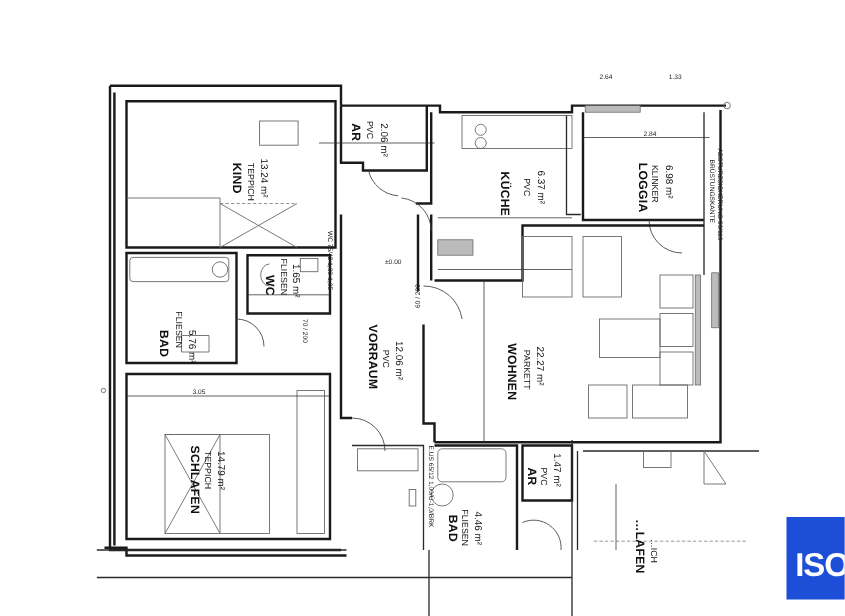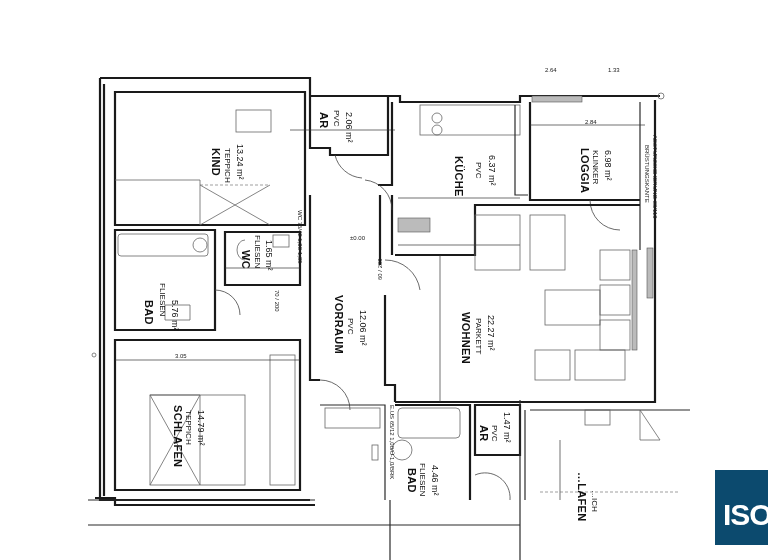--- a/index.html
+++ b/index.html
@@ -10,21 +10,21 @@
   .dim { stroke:#333; stroke-width:0.7; fill:none; }
   .furn { fill:none; stroke:#666; stroke-width:0.8; }
   .dash { fill:none; stroke:#777; stroke-width:0.7; stroke-dasharray:3 2; }
   .door { fill:none; stroke:#444; stroke-width:0.8; }
   .lbl { font-family:"Liberation Sans", sans-serif; fill:#111; }
   .room-name { font-size:11px; font-weight:bold; letter-spacing:0.3px; }
   .room-sub { font-size:8px; }
   .room-area { font-size:9px; }
   .dimtxt { font-size:6px; fill:#222; }
   .hatch { fill:#bbb; stroke:#555; stroke-width:0.6; }
-  #logo { position:absolute; left:715px; top:470px; width:53px; height:75px; background:#0c4a6e; }
+  #logo { position:absolute; left:715px; top:470px; width:53px; height:75px; background:#1d4ed8; }
   #logo span { position:absolute; left:8px; top:28px; color:#ffffff; font-family:"Liberation Sans", sans-serif; font-weight:bold; font-size:30px; letter-spacing:-1px; }
 </style>
 </head>
 <body>
 
 <svg id="plan" viewBox="0 0 768 560" xmlns="http://www.w3.org/2000/svg">
 
   <g>
     <path class="wall" d="M100,78 L100,500 L310,500"></path>
     <path class="wall" d="M100,78 L310,78 L310,96"></path>

